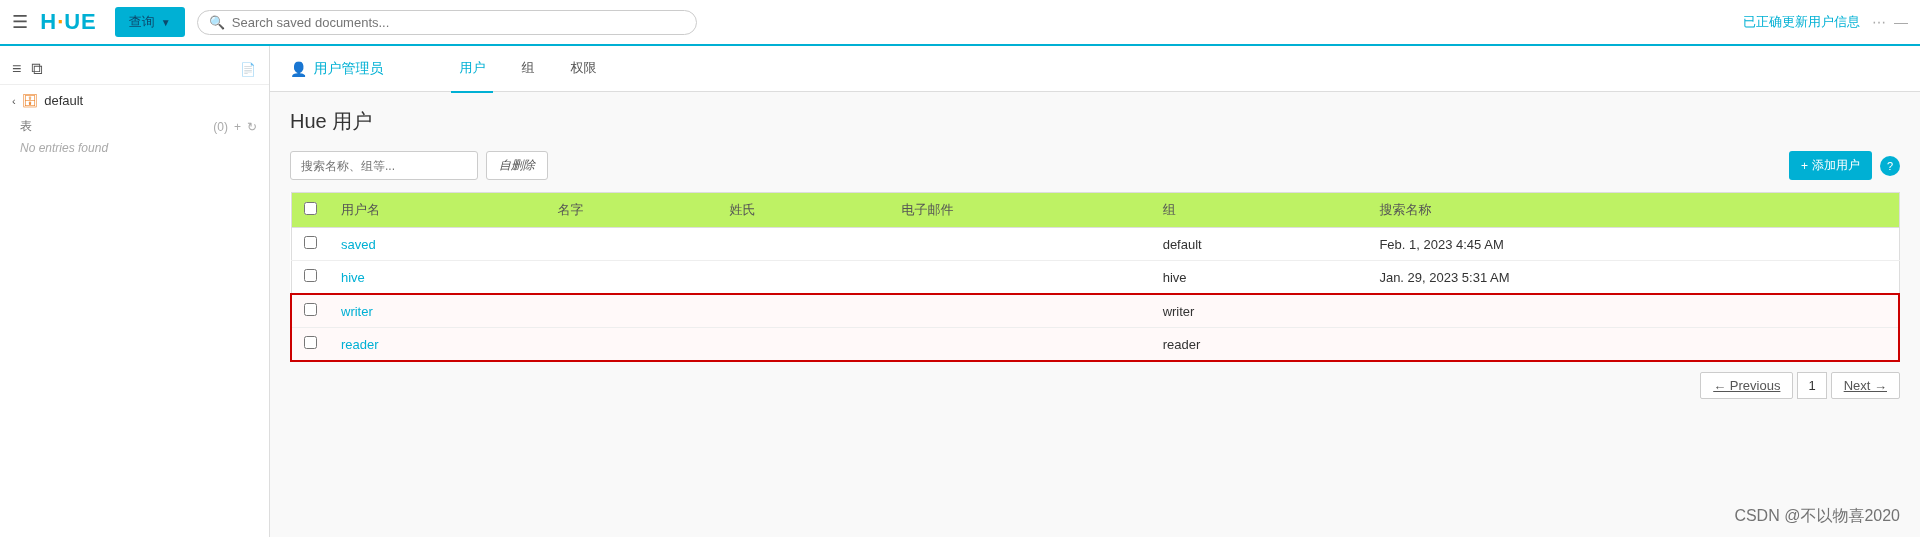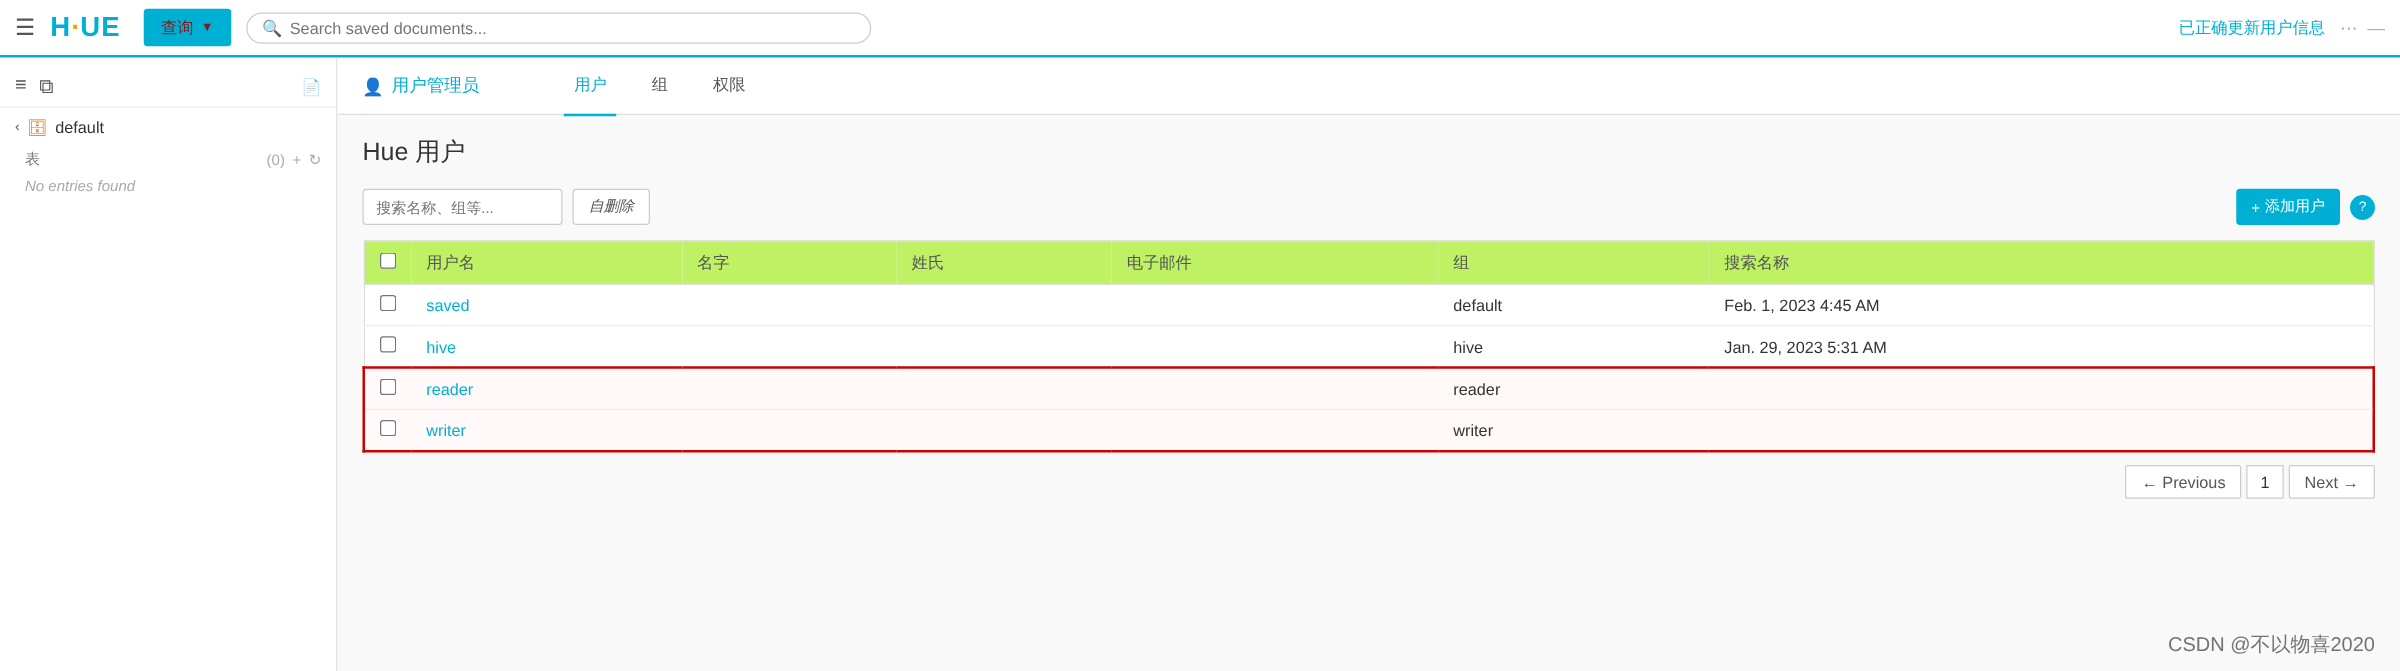--- a/index.html
+++ b/index.html
@@ -25,21 +25,21 @@
       font-size: 22px;
       font-weight: bold;
       color: #00b0d4;
       letter-spacing: 1px;
       margin-right: 6px;
     }
     .query-btn {
       display: flex;
       align-items: center;
       background: #00b0d4;
-      color: #7f1d1d;
+      color: #0c4a6e;
       border: none;
       border-radius: 3px;
       padding: 6px 14px;
       cursor: pointer;
       font-size: 13px;
       gap: 6px;
     }
     .query-btn .arrow { font-size: 10px; }
     .search-bar {
       flex: 1;
@@ -186,21 +186,21 @@
     }
     .toolbar-left {
       display: flex;
       gap: 8px;
     }
     .search-input {
       border: 1px solid #ccc;
       border-radius: 3px;
       padding: 5px 10px;
       font-size: 12px;
-      width: 160px;
+      width: 188px;
       color: #999;
     }
     .delete-btn {
       background: #fff;
       border: 1px solid #ccc;
       border-radius: 3px;
       padding: 5px 12px;
       font-size: 12px;
       color: #555;
       cursor: pointer;
@@ -280,20 +280,21 @@
       gap: 4px;
     }
     .page-btn {
       border: 1px solid #ccc;
       background: #fff;
       padding: 5px 12px;
       font-size: 13px;
       cursor: pointer;
       color: #555;
       border-radius: 2px;
+      text-decoration: underline;
     }
     .page-num {
       border: 1px solid #ccc;
       background: #fff;
       padding: 5px 10px;
       font-size: 13px;
       color: #333;
     }
 
     
@@ -452,36 +453,36 @@
       <td></td>
       <td></td>
       <td></td>
       <td>hive</td>
       <td>Jan. 29, 2023 5:31 AM</td>
     </tr>
             <tr class="highlighted-row" style="background: rgb(255, 255, 255);">
       <td class="checkbox-cell">
         <input type="checkbox" style="">
       </td>
-      <td><a class="user-link">reader</a></td>
-      <td></td>
-      <td></td>
-      <td></td>
-      <td>reader</td>
+      <td><a class="user-link">writer</a></td>
+      <td></td>
+      <td></td>
+      <td></td>
+      <td>writer</td>
       <td></td>
     </tr>
             <tr class="highlighted-row" style="background: rgb(255, 255, 255);">
       <td class="checkbox-cell">
         <input type="checkbox" style="">
       </td>
-      <td><a class="user-link">writer</a></td>
-      <td></td>
-      <td></td>
-      <td></td>
-      <td>writer</td>
+      <td><a class="user-link">reader</a></td>
+      <td></td>
+      <td></td>
+      <td></td>
+      <td>reader</td>
       <td></td>
     </tr>
           </tbody>
       </table>
 
       <div class="pagination">
         <button class="page-btn">← Previous</button>
         <span class="page-num">1</span>
         <button class="page-btn">Next →</button>
       </div>

